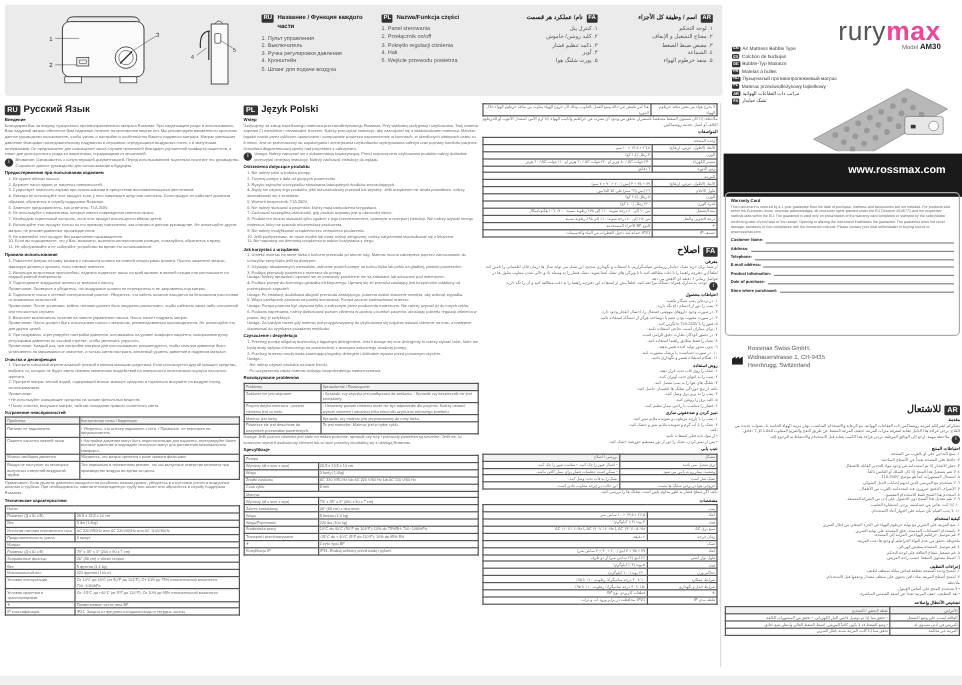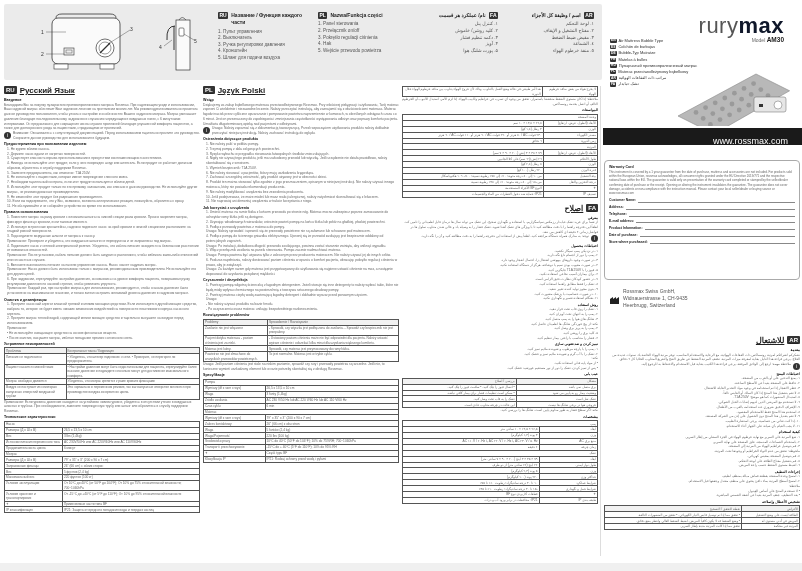--- a/index.html
+++ b/index.html
@@ -13,45 +13,45 @@
   .parts { position: absolute; top: 12px; font-size: 4.6px; color: #555; line-height: 1.45; }
   .parts .phead { display: flex; align-items: flex-start; gap: 3px; font-weight: bold; color: #222; font-size: 5px; margin-bottom: 2px; }
   .badge { display: inline-block; background: #333; color: #fff; font-weight: bold; font-size: 5px; padding: 1px 1.5px; line-height: 1; border-radius: 1px; }
   .rtl { direction: rtl; text-align: right; }
 
   
   .col { position: absolute; top: 86px; width: 196px; }
   .col-ru { left: 4px; }
   .col-pl { left: 203px; }
   .col-ar { left: 402px; }
-  .sec-title { display: flex; align-items: flex-start; gap: 3px; font-size: 8px; font-weight: bold; color: #222; margin-bottom: 1px; text-decoration: underline; }
+  .sec-title { display: flex; align-items: flex-end; gap: 3px; font-size: 8px; font-weight: bold; color: #222; margin-bottom: 1px; }
   .sec-title .badge { font-size: 6px; padding: 1px 2px; }
   .h { font-weight: bold; color: #111; font-size: 3.6px; margin-top: 1.5px; }
   .p { color: #666; font-size: 3.3px; line-height: 1.45; }
   .li { color: #666; font-size: 3.3px; line-height: 1.45; padding-left: 3px; }
   .note { color: #666; font-size: 3.3px; line-height: 1.45; padding-left: 3px; }
   .warn { display: flex; gap: 2px; align-items: flex-start; }
   .warn-icon { flex: 0 0 7px; height: 7px; border-radius: 50%; background: #333; color: #fff; font-size: 5px; text-align: center; line-height: 7px; margin-top: 1px; }
 
   table { border-collapse: collapse; width: 100%; font-size: 3.2px; color: #666; margin-top: 1px; }
   td { border: 0.5px solid #555; padding: 0.3px 1px; vertical-align: top; line-height: 1.35; }
   td.hd { background: #f2f2f2; }
 
   
   .brand { position: absolute; left: 602px; top: 4px; width: 196px; }
   .logo { position: absolute; right: 14px; top: 8px; font-size: 22px; color: #555; letter-spacing: 0.5px; font-family: "Liberation Sans", sans-serif; }
-  .logo b { color: #0f172a; }
+  .logo b { color: #ec4899; }
   .model { position: absolute; right: 14px; top: 32px; font-size: 5px; color: #666; }
   .model b { font-size: 6.5px; color: #222; }
   .titles { position: absolute; left: 8px; top: 34px; font-size: 4px; color: #333; line-height: 1.55; }
   .titles .row { display: flex; align-items: center; gap: 2px; }
   .titles .badge { font-size: 3.3px; padding: 0.5px 1px; }
   .mattress { position: absolute; left: 60px; top: 40px; width: 100px; height: 40px; }
   .pump-img { position: absolute; left: 150px; top: 56px; width: 36px; height: 20px; }
-  .url-bar { position: absolute; left: 603px; top: 128px; width: 199px; height: 17px; background: #1a1a1a; color: #fff; font-weight: normal; font-size: 9px; text-align: right; padding-right: 14px; line-height: 26px; }
+  .url-bar { position: absolute; left: 603px; top: 128px; width: 199px; height: 36px; background: #1a1a1a; color: #fff; font-weight: bold; font-size: 9px; text-align: right; padding-right: 14px; line-height: 26px; }
 
   .warranty { position: absolute; left: 604px; top: 160px; width: 196px; height: 120px; border: 0.8px solid #aaa; border-radius: 4px; padding: 4px; }
   .warranty .wt { font-weight: bold; color: #222; font-size: 3.6px; }
   .warranty .wp { color: #666; font-size: 3px; line-height: 1.45; }
   .wfield { display: flex; font-size: 3.4px; font-weight: bold; color: #222; margin-top: 2.5px; align-items: flex-end; }
   .wfield .line { flex: 1; border-bottom: 0.5px solid #888; margin-left: 2px; height: 3px; }
 
   .mfr { position: absolute; left: 610px; top: 288px; display: flex; gap: 3px; align-items: flex-start; }
   .factory-icon { width: 10px; height: 8px; margin-top: 8px; }
   .mfr-text { font-size: 5px; color: #555; line-height: 1.4; }

